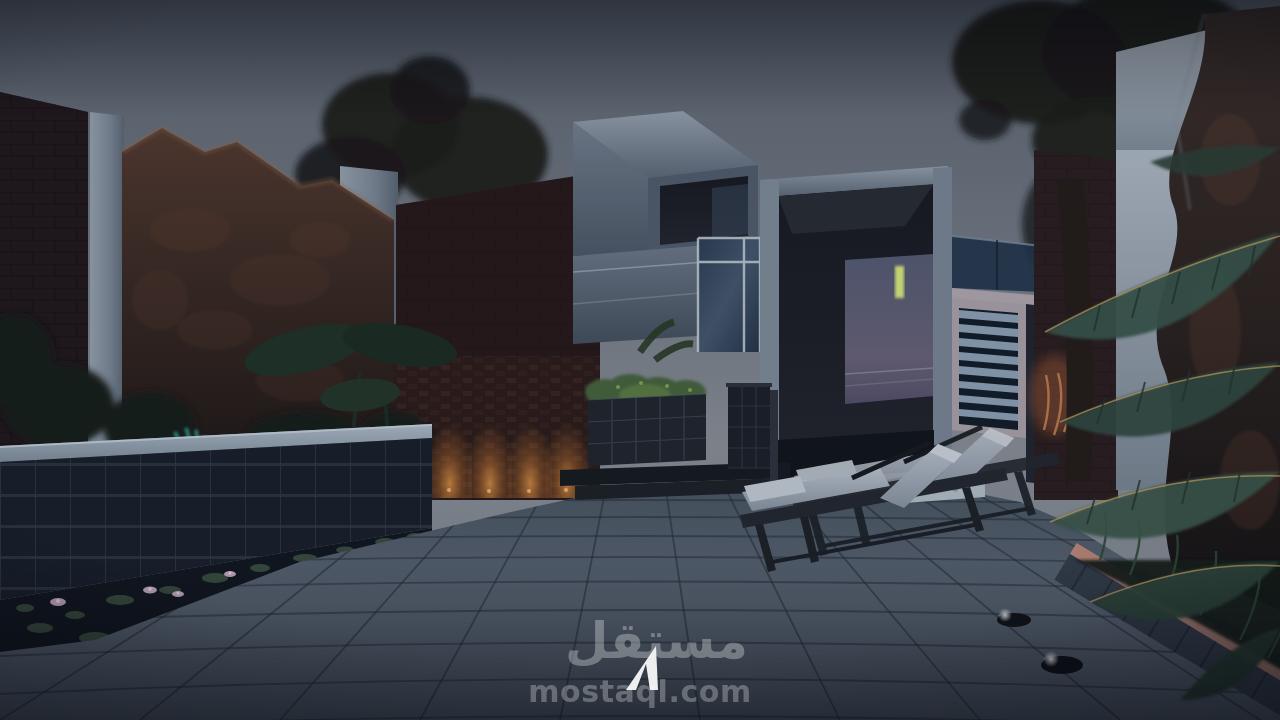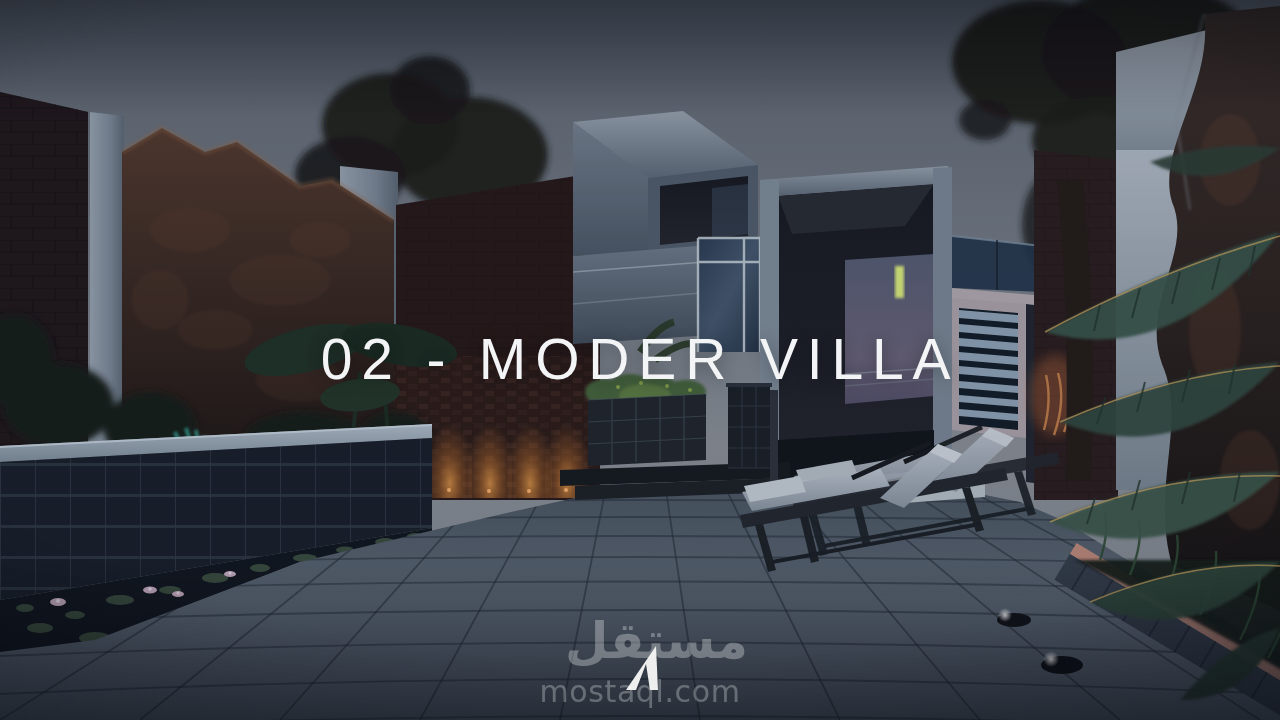--- a/index.html
+++ b/index.html
@@ -16,21 +16,21 @@
   #title{position:absolute;left:0;right:0;top:326px;z-index:5;text-align:center;
          color:var(--title-color,#f3f4f6);font-size:57px;font-weight:300;
          letter-spacing:.155em;white-space:nowrap;
          text-shadow:0 2px 16px rgba(0,0,0,.35);}
   #watermark{position:absolute;inset:0;z-index:6;pointer-events:none;}
   #wm-arabic{position:absolute;left:0;right:14px;top:612px;text-align:center;
          font-family:"DejaVu Sans",sans-serif;font-size:50px;font-weight:bold;
          color:var(--watermark-color,#fff);opacity:.30;margin-left:47px;}
   #wm-logo{position:absolute;left:620px;top:644px;opacity:.97;}
   #wm-domain{position:absolute;left:0;right:0;top:674px;text-align:center;
-         font-family:"DejaVu Sans",sans-serif;font-size:30px;font-weight:normal;
+         font-family:"DejaVu Sans",sans-serif;font-size:30px;font-weight:bold;
          letter-spacing:.02em;color:var(--watermark-color,#fff);opacity:.28;}
 </style>
 </head>
 <body>
 
 <div id="stage">
 
 <svg id="scene" width="1280" height="720" viewBox="0 0 1280 720">
   <defs>
     <filter id="soft">
@@ -457,21 +457,20 @@
       <path d="M1100,305 l-6,26 M1140,288 l-8,30 M1180,272 l-8,32 M1220,258 l-8,32 M1255,246 l-6,30" fill="none"></path>
       <path d="M1105,398 l-8,26 M1145,382 l-8,30 M1190,370 l-8,32 M1235,364 l-6,30" fill="none"></path>
       <path d="M1095,498 l-8,26 M1140,480 l-8,30 M1190,472 l-8,32 M1240,472 l-6,30" fill="none"></path>
     </g>
   </g>
 </svg>
 
 <div class="grade"></div>
 <div class="vignette"></div>
 
-<div id="title">02 - MODER VILLA</div>
 
 <div id="watermark">
   <div id="wm-arabic">مستقل</div>
   <svg id="wm-logo" width="42" height="48" viewBox="0 0 42 48">
     <polygon points="36,2 38,46 30,46 26,20 16,46 6,46" fill="#f4f4f4"></polygon>
   </svg>
   <div id="wm-domain">mostaql.com</div>
 </div>
 
 </div>

